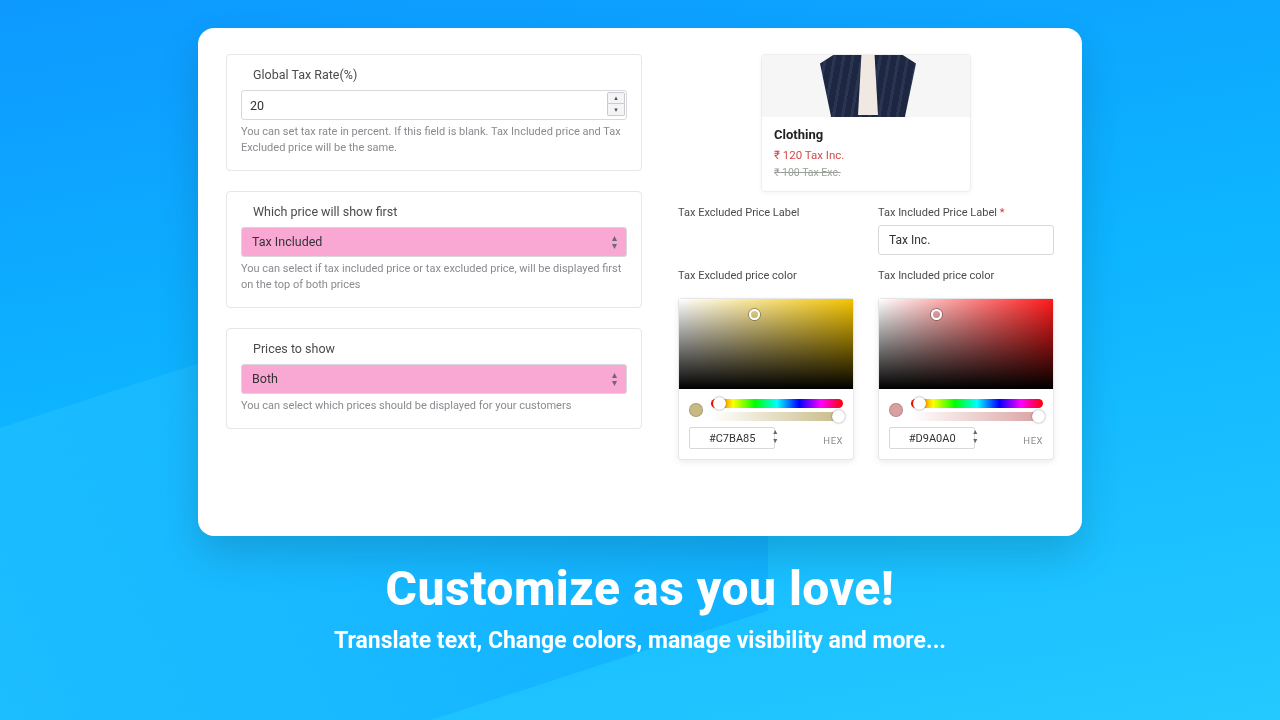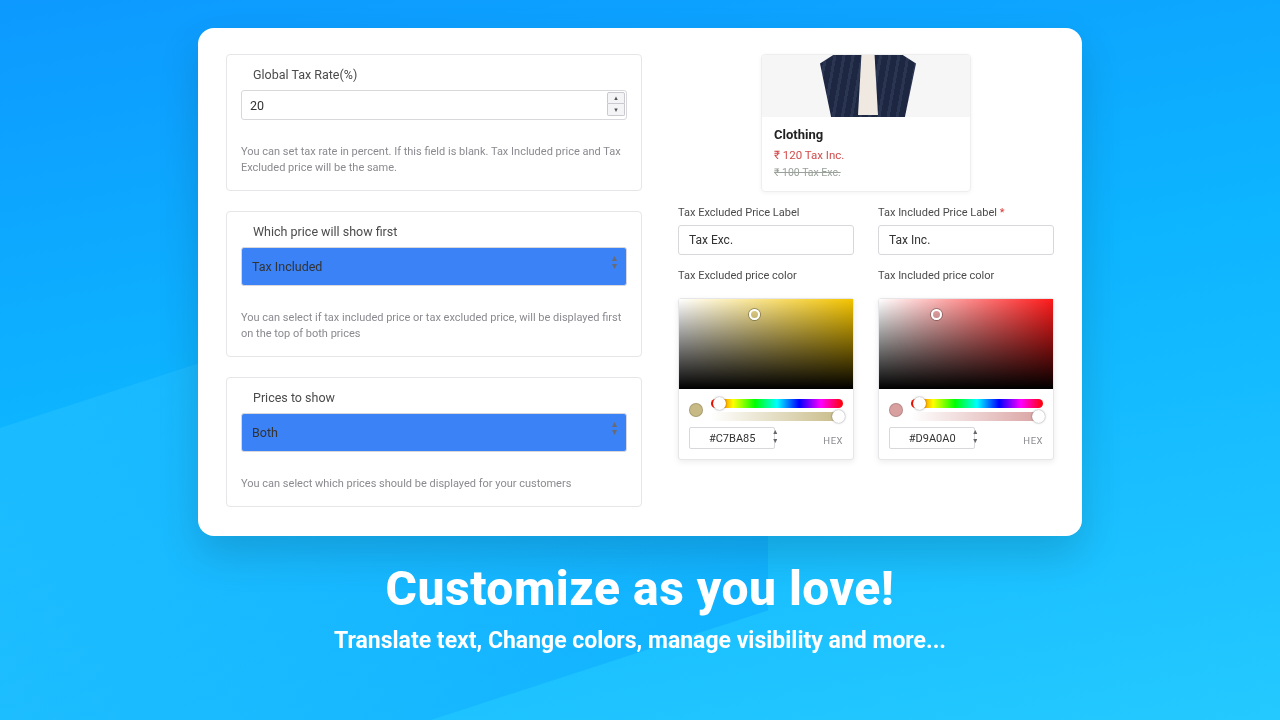--- a/index.html
+++ b/index.html
@@ -40,28 +40,28 @@
   .num-wrap { position: relative; }
   .num-input {
     width: 100%; height: 30px;
     border: 1px solid #d8d8dc; border-radius: 3px;
     padding: 0 24px 0 8px; font-size: 12.5px; color: #333;
   }
   .spinner { position: absolute; right: 2px; top: 2px; width: 18px; display: flex; flex-direction: column; }
   .spinner .sp { height: 12px; border: 1px solid #cacace; background: #f4f4f6; font-size: 7px; display:flex;align-items:center;justify-content:center; color:#555;}
   .spinner .sp:first-child { border-radius: 2px 2px 0 0; }
   .spinner .sp:last-child  { border-radius: 0 0 2px 2px; border-top: none; }
-  .help { font-size: 11px; color: #8a8a90; line-height: 1.45; margin-top: 24px; }
+  .help { font-size: 11px; color: #8a8a90; line-height: 1.45; margin-top: 4px; }
 
   .select-wrap { position: relative; }
   .select {
-    width: 100%; height: 39px;
+    width: 100%; height: 30px;
     border: 1px solid #d8d8dc; border-radius: 3px;
     padding: 0 28px 0 10px; font-size: 12.5px; color: #333;
-    background: #3b82f6;
+    background: #f9a8d4;
     appearance: none;
   }
   .select-caret {
     position: absolute; right: 10px; top: 7px;
     font-size: 10px; color: #6a6a70; line-height: 8px;
     display:flex; flex-direction:column;
   }
   .select-caret span { height: 8px; }
 
   
@@ -219,21 +219,20 @@
         <div class="prod-body">
           <div class="prod-title">Clothing</div>
           <div class="price-inc">₹ 120 Tax Inc.</div>
           <div class="price-exc">₹ 100 Tax Exc.</div>
         </div>
       </div>
 
       <div class="pair">
         <div class="col">
           <div class="small-label">Tax Excluded Price Label</div>
-          <input class="txt" value="Tax Exc." style="">
         </div>
         <div class="col">
           <div class="small-label">
             <span>Tax Included Price Label</span> <span class="req">*</span>
           </div>
           <input class="txt" value="Tax Inc." style="">
         </div>
       </div>
 
       <div class="pair" style="margin-top:14px">

